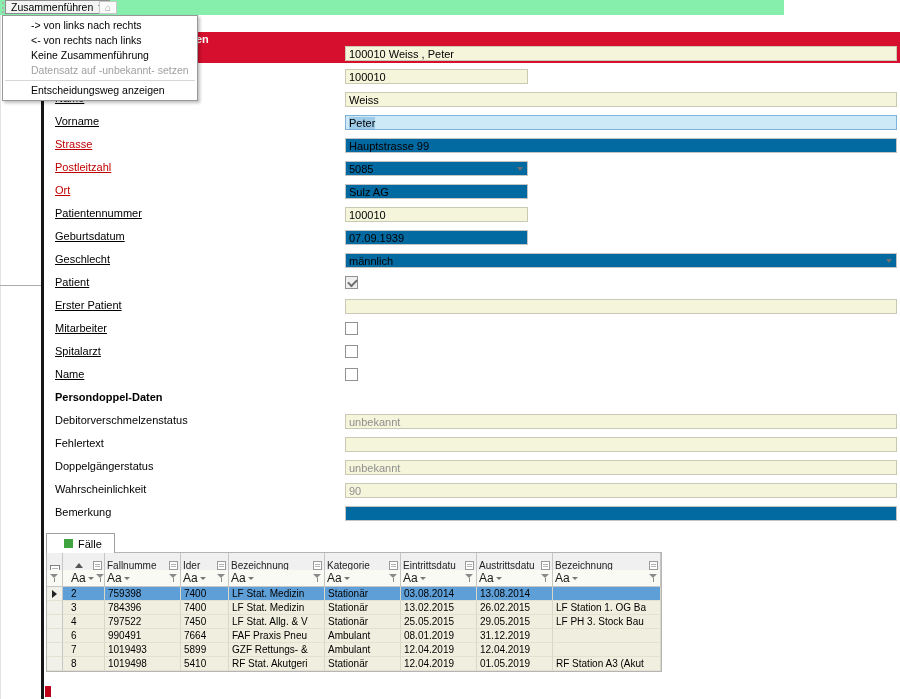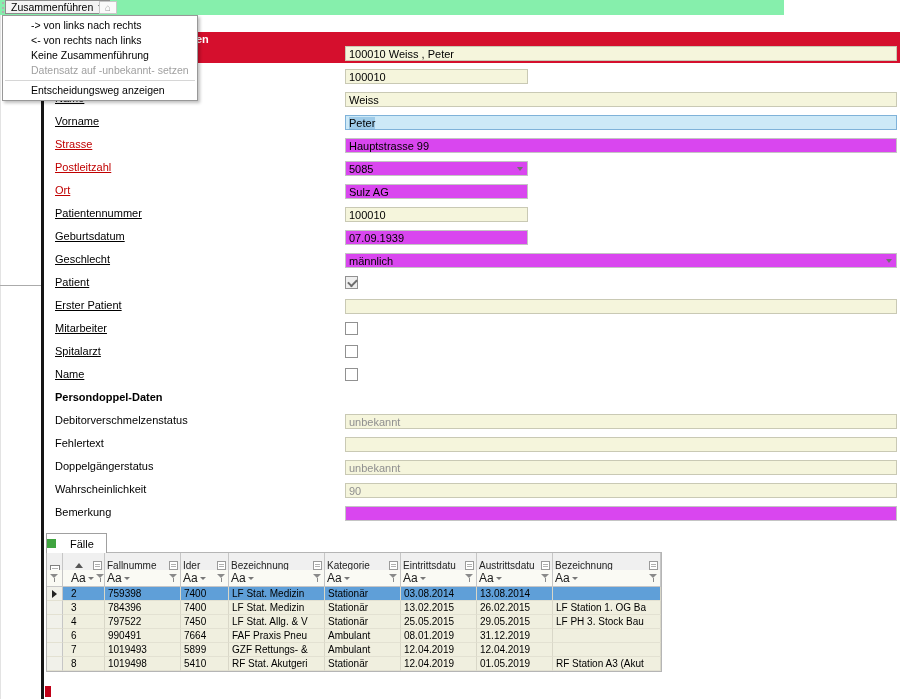--- a/index.html
+++ b/index.html
@@ -32,39 +32,39 @@
   .redbar{position:absolute;left:44px;top:32px;width:856px;height:31px;background:var(--header_red);overflow:hidden}
   .redbar-title{position:absolute;left:152px;top:1px;color:#fff;font-weight:bold;font-size:11px}
 
   
   .form{position:absolute;left:44px;top:46px;width:856px}
   .frow{height:23px;display:flex;align-items:flex-start;padding-left:11px;box-sizing:border-box}
   .lbl{width:290px;flex:none;white-space:nowrap;overflow:hidden}
   .lbl.u{text-decoration:underline}
   .lbl.red{color:var(--required_red)}
   .lbl.section{font-weight:bold}
-  .fld{height:15px;line-height:14px;border:1px solid #c4c4c4;background:#d946ef;padding:0 3px;
+  .fld{height:15px;line-height:14px;border:1px solid #c4c4c4;background:#0369a1;padding:0 3px;
        box-sizing:border-box;white-space:nowrap;overflow:hidden}
   .fld.full{flex:1;margin-right:3px}
   .fld.short{width:183px;flex:none}
   .fld.yellow{background:var(--readonly_yellow);border-color:#c9c9b4}
   .fld.graytext{color:#8f8f8f}
   .fld.blue{background:var(--focus_blue);border-color:#7fb2d9}
   .seltext{background:#9ecbe8}
   .fld.combo{position:relative;padding-right:15px}
   .combo-arr{position:absolute;right:4px;top:5px;width:0;height:0;
              border-left:3px solid transparent;border-right:3px solid transparent;border-top:4px solid #707070}
   .cb{width:13px;height:13px;border:1px solid #919191;background:#fff;box-sizing:border-box;position:relative;flex:none}
   .cb.checked{background:#efefef}
   .cb.checked::after{content:"";position:absolute;left:2px;top:2px;width:7px;height:4px;
                      border-left:2px solid #6e6e6e;border-bottom:2px solid #6e6e6e;transform:rotate(-45deg)}
 
   
   .tab{position:absolute;left:46px;top:533px;height:20px;border:1px solid #a0a0a0;border-bottom:none;background:#fff;
-       display:flex;align-items:center;gap:14px;padding:0 12px 0 0;z-index:2;box-sizing:border-box}
+       display:flex;align-items:center;gap:5px;padding:0 12px 0 17px;z-index:2;box-sizing:border-box}
   .tab-square{width:9px;height:9px;background:var(--tab_green)}
 
   
   .grid{position:absolute;left:46px;top:552px;width:614px;border:1px solid #b5b5b5}
   .ghead,.gfilter,.grow{display:flex}
   .ghead{height:17px}
   .gh{box-sizing:border-box;border-right:1px solid #c6c6c6;border-bottom:1px solid #c6c6c6;background:#f0f0f0;
       display:flex;align-items:center;padding:12px 2px;font-size:10px;color:#222;overflow:hidden;white-space:nowrap}
   .htxt{flex:1;overflow:hidden}
   .hficon{flex:none;width:9px;height:9px;border:1px solid #9a9a9a;background:#fff;margin-left:1px;box-sizing:border-box;

